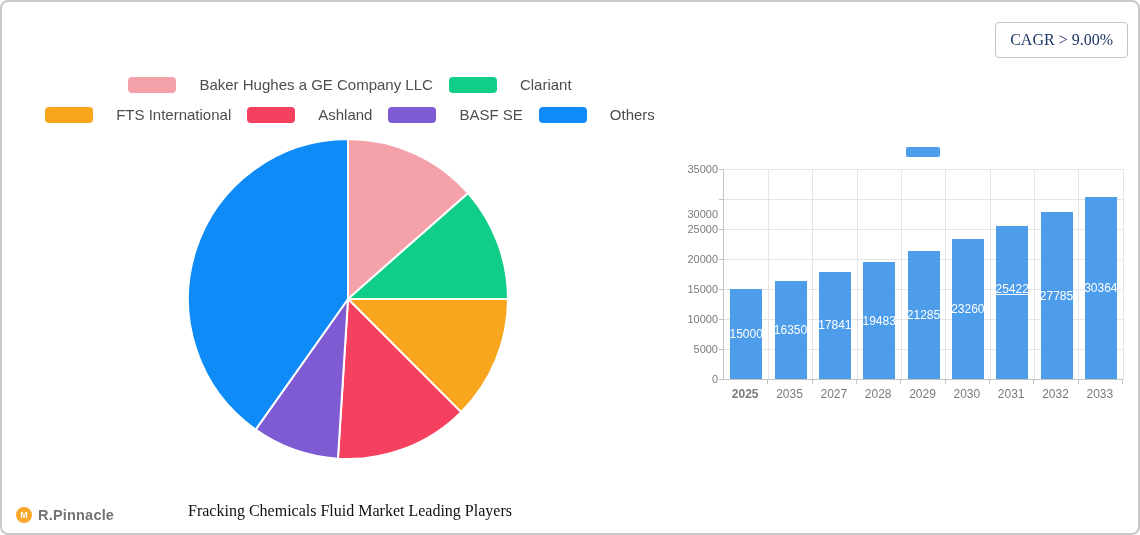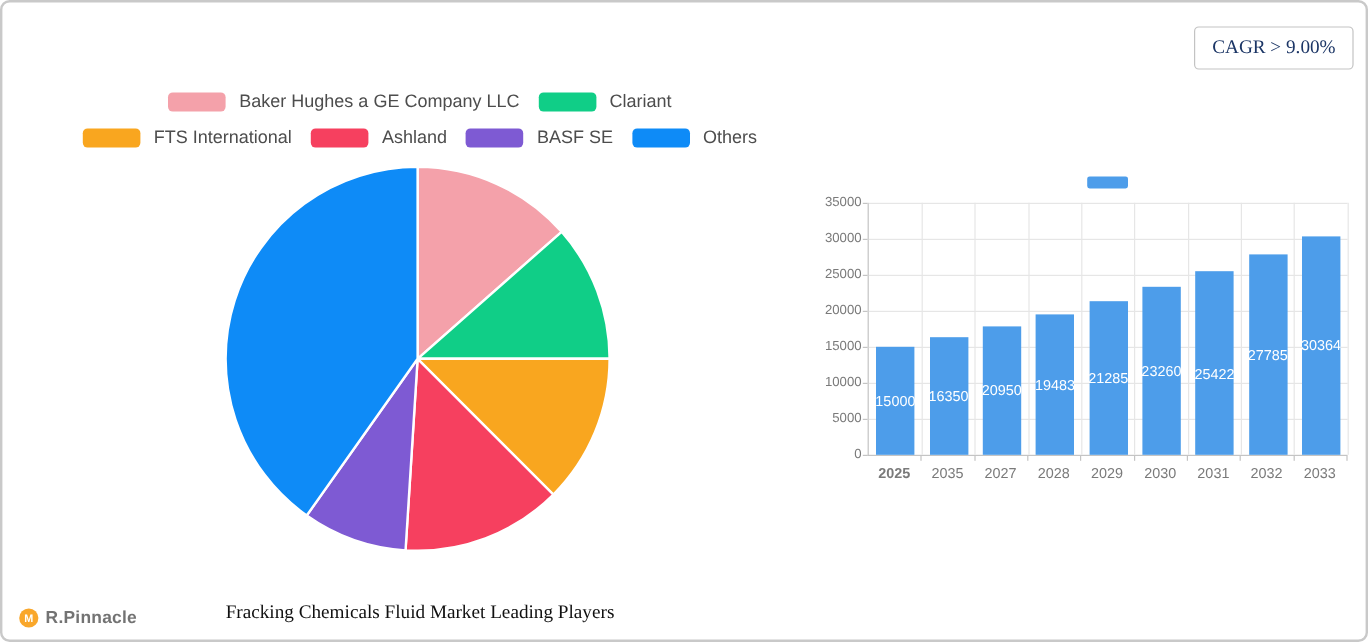--- a/index.html
+++ b/index.html
@@ -6,21 +6,21 @@
   body{width:1140px;height:535px;position:relative;font-family:"Liberation Sans",sans-serif;}
   .card{position:absolute;inset:0;background:#fff;border:2px solid #c9c9c9;border-radius:8px;box-sizing:border-box;}
 
   
   .badge{position:absolute;top:22px;right:12px;background:#fff;border:1px solid #c3c3c3;border-radius:4px;
          padding:8px 14px;font-family:"Liberation Serif",serif;font-size:16px;color:#1c3666;}
 
   
   .pie-legend{position:absolute;left:28px;top:76px;width:644px;display:flex;flex-direction:column;gap:13px;}
   .pie-legend .row{display:flex;justify-content:center;align-items:center;gap:16px;}
-  .pleg-item{display:flex;align-items:center;gap:11px;cursor:pointer;}
+  .pleg-item{display:flex;align-items:center;gap:23px;cursor:pointer;}
   .pleg-swatch{width:48px;height:16px;border-radius:4px;display:inline-block;}
   .pleg-label{font-size:15px;color:#4d4d4d;white-space:nowrap;}
 
   
   #pie-svg{position:absolute;left:186px;top:137px;}
   .pie-title{position:absolute;left:28px;top:466px;width:644px;text-align:center;
              font-family:"Liberation Serif",serif;font-size:16px;color:#101010;margin-top:36px;}
 
   
   .bar-legend{position:absolute;left:723px;top:147px;width:400px;display:flex;justify-content:center;align-items:center;gap:9px;}
@@ -110,48 +110,48 @@
     <div class="vgrid" style="left: 221.167px;"></div>
     <div class="vgrid" style="left: 265.5px;"></div>
     <div class="vgrid" style="left: 309.833px;"></div>
     <div class="vgrid" style="left: 354.167px;"></div>
     <div class="vgrid" style="left: 398.5px;"></div>
     <div class="bar" style="left: 6.16667px; width: 32px; height: 90px; background: rgb(77, 157, 234);"></div>
     <div class="bar-val" style="left: 22.1667px; top: 165px;">15000</div>
     <div class="bar" style="left: 50.5px; width: 32px; height: 98.1px; background: rgb(77, 157, 234);"></div>
     <div class="bar-val" style="left: 66.5px; top: 160.95px;">16350</div>
     <div class="bar" style="left: 94.8333px; width: 32px; height: 107.046px; background: rgb(77, 157, 234);"></div>
-    <div class="bar-val" style="left: 110.833px; top: 156.477px;">20950</div>
+    <div class="bar-val" style="left: 110.833px; top: 156.477px;">17841</div>
     <div class="bar" style="left: 139.167px; width: 32px; height: 116.898px; background: rgb(77, 157, 234);"></div>
     <div class="bar-val" style="left: 155.167px; top: 151.551px;">19483</div>
     <div class="bar" style="left: 183.5px; width: 32px; height: 127.71px; background: rgb(77, 157, 234);"></div>
     <div class="bar-val" style="left: 199.5px; top: 146.145px;">21285</div>
     <div class="bar" style="left: 227.833px; width: 32px; height: 139.56px; background: rgb(77, 157, 234);"></div>
     <div class="bar-val" style="left: 243.833px; top: 140.22px;">23260</div>
     <div class="bar" style="left: 272.167px; width: 32px; height: 152.532px; background: rgb(77, 157, 234);"></div>
-    <div class="bar-val" style="left: 288.167px; top: 143px;">25422</div>
+    <div class="bar-val" style="left: 288.167px; top: 120px; text-decoration: underline;">25422</div>
     <div class="bar" style="left: 316.5px; width: 32px; height: 166.71px; background: rgb(77, 157, 234);"></div>
     <div class="bar-val" style="left: 332.5px; top: 126.645px;">27785</div>
     <div class="bar" style="left: 360.833px; width: 32px; height: 182.184px; background: rgb(77, 157, 234);"></div>
     <div class="bar-val" style="left: 376.833px; top: 118.908px;">30364</div>
   </div>
 <div id="yticks">
     <div class="ytick" style="left: 672px; top: 379px;">0</div>
     <div class="tickmark-y" style="left: 719px; top: 379px;"></div>
     <div class="ytick" style="left: 672px; top: 349px;">5000</div>
     <div class="tickmark-y" style="left: 719px; top: 349px;"></div>
     <div class="ytick" style="left: 672px; top: 319px;">10000</div>
     <div class="tickmark-y" style="left: 719px; top: 319px;"></div>
     <div class="ytick" style="left: 672px; top: 289px;">15000</div>
     <div class="tickmark-y" style="left: 719px; top: 289px;"></div>
     <div class="ytick" style="left: 672px; top: 259px;">20000</div>
     <div class="tickmark-y" style="left: 719px; top: 259px;"></div>
     <div class="ytick" style="left: 672px; top: 229px;">25000</div>
     <div class="tickmark-y" style="left: 719px; top: 229px;"></div>
-    <div class="ytick" style="left: 672px; top: 199px;">30000</div>
+    <div class="ytick" style="left: 672px; top: 214px;">30000</div>
     <div class="tickmark-y" style="left: 719px; top: 199px;"></div>
     <div class="ytick" style="left: 672px; top: 169px;">35000</div>
     <div class="tickmark-y" style="left: 719px; top: 169px;"></div>
   </div>
 <div id="xticks">
     <div class="tickmark-x" style="left: 767.333px; top: 380px;"></div>
     <div class="tickmark-x" style="left: 811.667px; top: 380px;"></div>
     <div class="tickmark-x" style="left: 856px; top: 380px;"></div>
     <div class="tickmark-x" style="left: 900.333px; top: 380px;"></div>
     <div class="tickmark-x" style="left: 944.667px; top: 380px;"></div>

